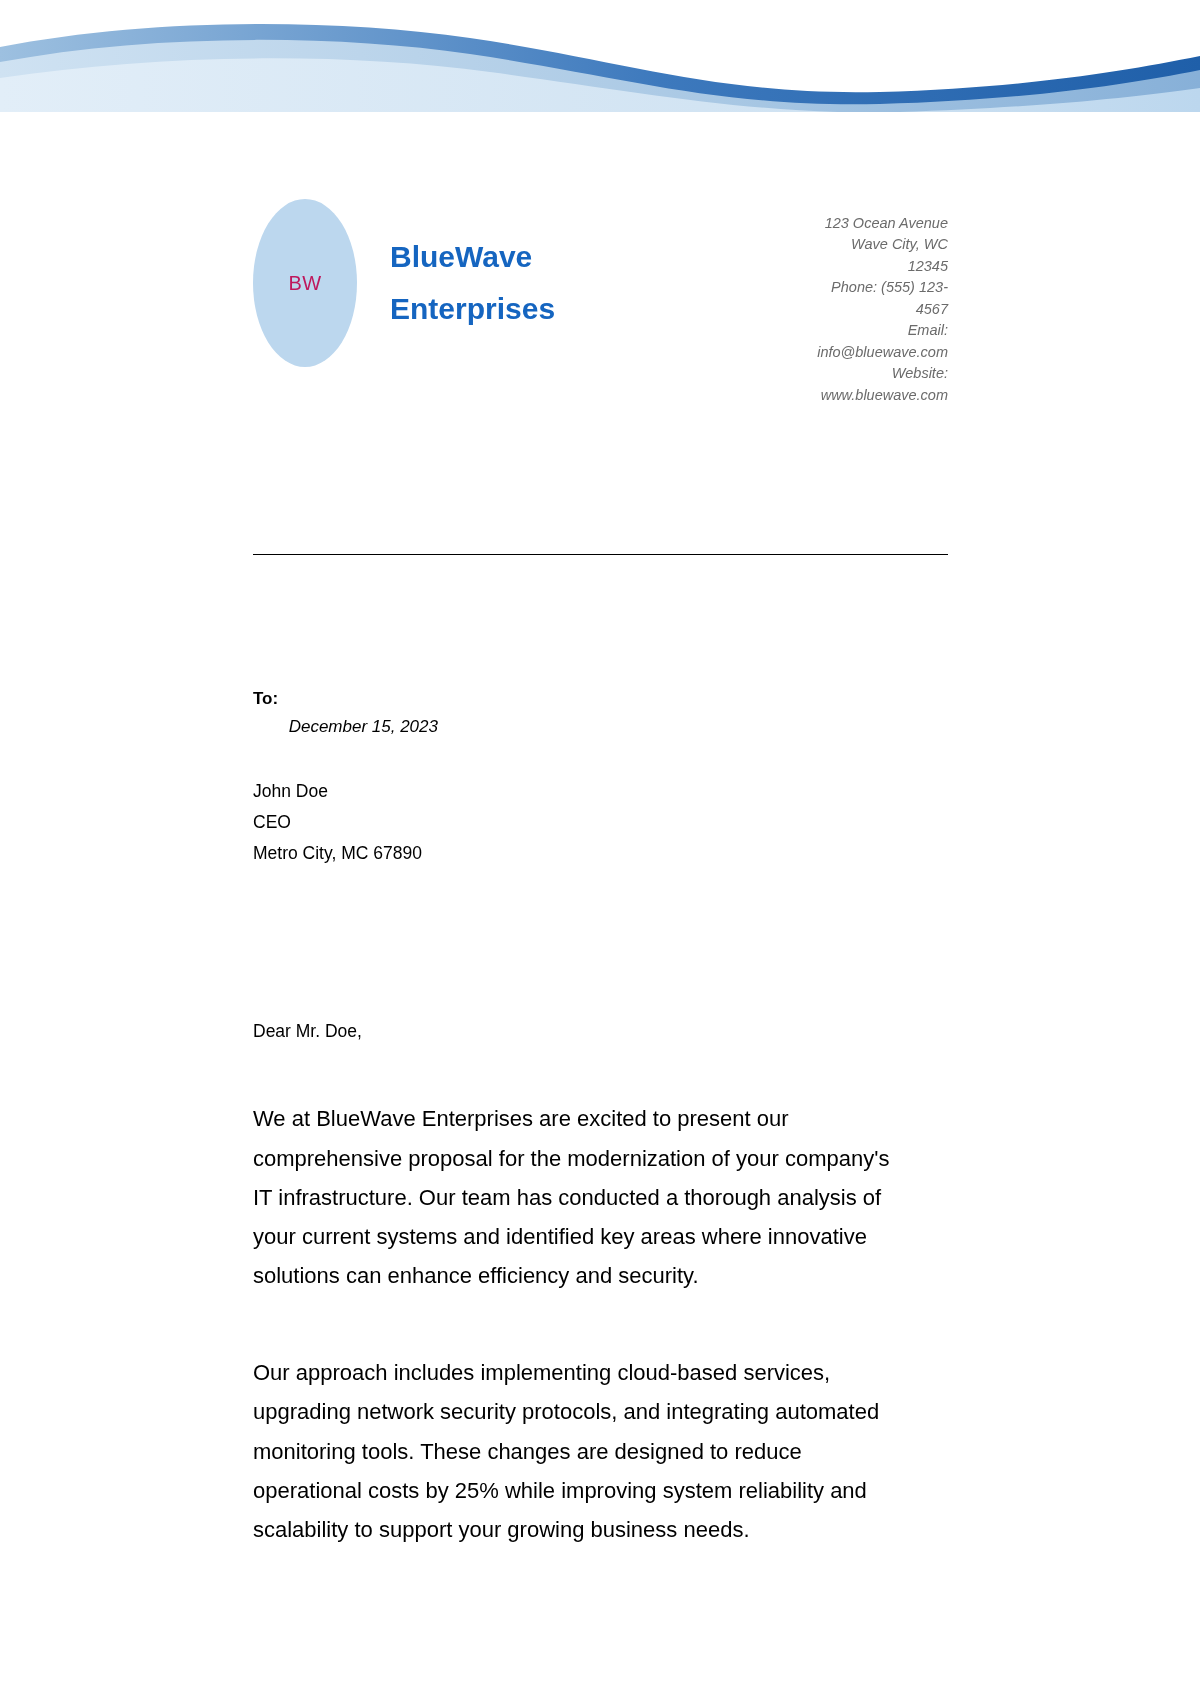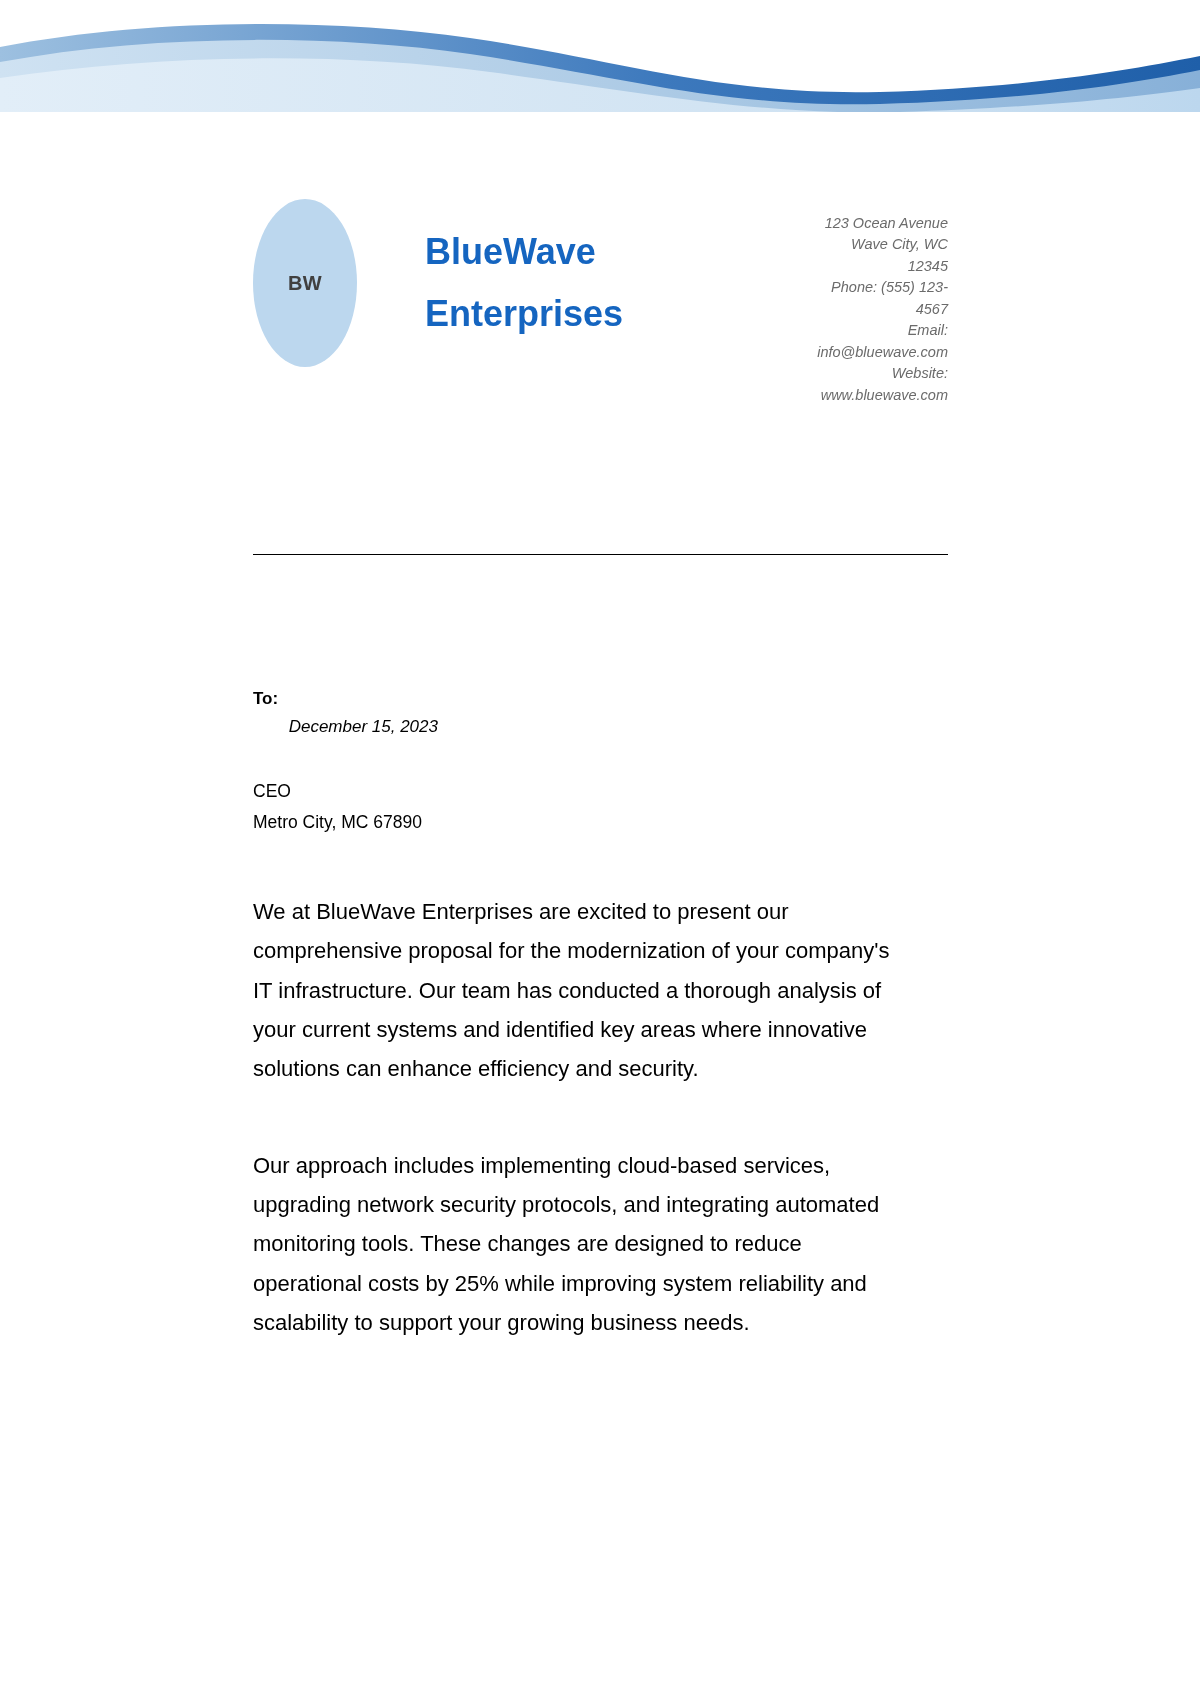--- a/index.html
+++ b/index.html
@@ -54,28 +54,28 @@
     height: 168px;
     border-radius: 50%;
     background: #bcd7ee;
     display: flex;
     align-items: center;
     justify-content: center;
     flex: none;
   }
   .logo-text {
     font-size: 20px;
-    font-weight: bold;
-    color: #404040;
+    font-weight: normal;
+    color: #be185d;
     letter-spacing: 0.3px;
     text-align: center;
   }
   .company-name {
-    margin-left: 68px;
-    font-size: 36px;
+    margin-left: 33px;
+    font-size: 30px;
     font-weight: bold;
     line-height: 1.72;
     color: #1565c0;
     max-width: 200px;
   }
 
   .contact-block {
     width: 190px;
     text-align: right;
     font-size: 14.5px;
@@ -192,23 +192,25 @@
   </div>
 
   <hr class="divider">
 
   <div class="meta-row">
     <div class="to-label">To:</div>
     <div class="date-block">December 15, 2023</div>
   </div>
 
   <div class="recipient">
+    <span class="rline">John Doe</span>
     <span class="rline">CEO</span>
     <span class="rline">Metro City, MC 67890</span>
   </div>
 
+  <div class="salutation">Dear Mr. Doe,</div>
 
   <div class="body-copy">
     <p>We at BlueWave Enterprises are excited to present our comprehensive proposal for the modernization of your company's IT infrastructure. Our team has conducted a thorough analysis of your current systems and identified key areas where innovative solutions can enhance efficiency and security.</p>
     <p>Our approach includes implementing cloud-based services, upgrading network security protocols, and integrating automated monitoring tools. These changes are designed to reduce operational costs by 25% while improving system reliability and scalability to support your growing business needs.</p>
   </div>
 
 </div>
 
 </body></html>

